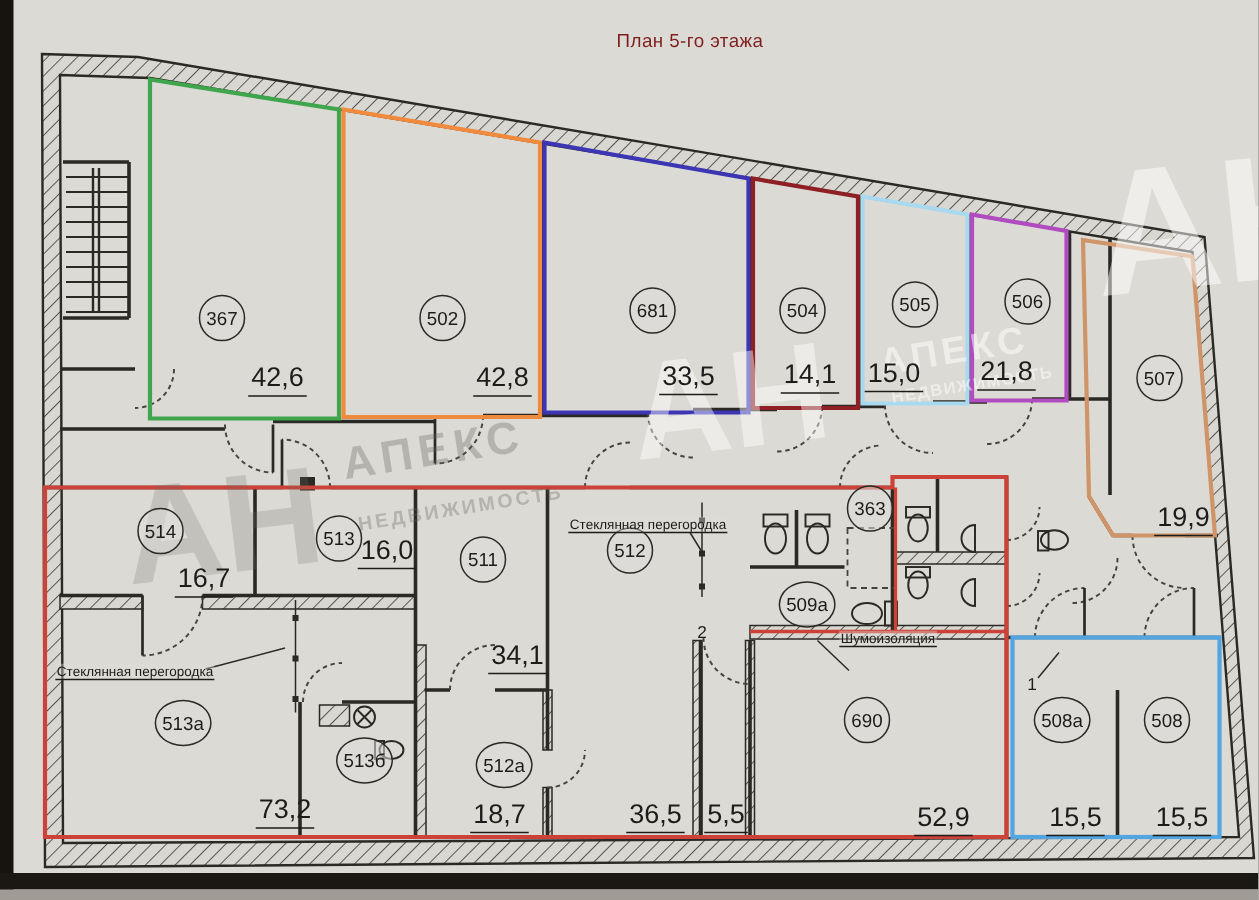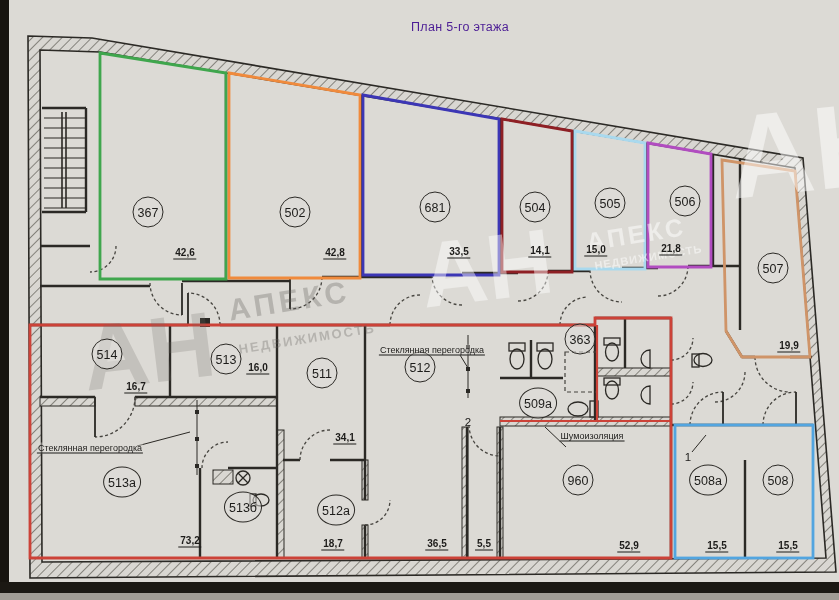--- a/index.html
+++ b/index.html
@@ -3,25 +3,25 @@
 <meta charset="utf-8">
 <style>
   html,body{margin:0;padding:0;background:#8a8680;}
   #stage{position:relative;width:839px;height:600px;overflow:hidden;
          background:#dcdad5;font-family:"Liberation Sans",sans-serif;color:#1d1c1a;}
   #stage .photo-edge-left{position:absolute;left:0;top:0;width:9px;height:600px;background:#17140f;}
   #stage .photo-edge-bottom{position:absolute;left:0;top:582px;width:839px;height:11px;background:#1b1813;}
   #stage .photo-edge-under{position:absolute;left:0;top:593px;width:839px;height:7px;background:#a09c95;}
   svg{position:absolute;left:0;top:0;}
   .lbl{position:absolute;transform:translate(-50%,-50%);white-space:nowrap;}
-  .title{font-size:12.5px;letter-spacing:.3px;color:#4c1d95;}
+  .title{font-size:12.5px;letter-spacing:.3px;color:#7f1d1d;}
   .circ{min-width:31px;height:31px;box-sizing:border-box;border:1.5px solid #2b2925;border-radius:50%;
         display:flex;align-items:center;justify-content:center;font-size:12.5px;padding:0 4px;
         background:rgba(223,221,216,.55);}
-  .area{font-size:10px;border-bottom:1.4px solid #1d1c1a;padding:0 2px 1px;font-weight:bold;}
+  .area{font-size:18px;border-bottom:1.4px solid #1d1c1a;padding:0 2px 1px;}
   .ann{font-size:9px;border-bottom:1px solid #1d1c1a;padding:0 1px 0;background:rgba(223,221,216,.4);}
   .mark{font-size:11.5px;}
   .wm{position:absolute;pointer-events:none;font-weight:bold;line-height:1;}
 </style>
 </head>
 <body>
 
 <div id="stage">
 
   <svg width="839" height="600" viewBox="0 0 839 600">
@@ -158,26 +158,26 @@
   <div class="wm" style="left:594px;top:252px;font-size:11px;color:rgba(255,255,255,.5);transform:rotate(-9deg);letter-spacing:1px;">НЕДВИЖИМОСТЬ</div>
 
   <div class="lbl title" style="left:460px;top:27px">План 5-го этажа</div>
 
   <div class="lbl circ" style="left:148px;top:212px">367</div>
   <div class="lbl circ" style="left:295px;top:212px">502</div>
   <div class="lbl circ" style="left:435px;top:207px">681</div>
   <div class="lbl circ" style="left:535px;top:207px">504</div>
   <div class="lbl circ" style="left:610px;top:203px">505</div>
   <div class="lbl circ" style="left:685px;top:201px">506</div>
-  <div class="lbl circ" style="left:773px;top:268px">507</div>
+  <div class="lbl circ" style="left:773px;top:252px">507</div>
   <div class="lbl circ" style="left:708px;top:480px">508а</div>
   <div class="lbl circ" style="left:778px;top:480px">508</div>
   <div class="lbl circ" style="left:580px;top:339px">363</div>
   <div class="lbl circ" style="left:538px;top:403px">509а</div>
-  <div class="lbl circ" style="left:578px;top:480px">960</div>
+  <div class="lbl circ" style="left:578px;top:480px">690</div>
   <div class="lbl circ" style="left:322px;top:373px">511</div>
   <div class="lbl circ" style="left:420px;top:367px">512</div>
   <div class="lbl circ" style="left:336px;top:510px">512а</div>
   <div class="lbl circ" style="left:226px;top:359px">513</div>
   <div class="lbl circ" style="left:122px;top:482px">513а</div>
   <div class="lbl circ" style="left:243px;top:507px">513б</div>
   <div class="lbl circ" style="left:107px;top:354px">514</div>
 
   <div class="lbl area" style="left:185px;top:253px">42,6</div>
   <div class="lbl area" style="left:335px;top:253px">42,8</div>
@@ -192,17 +192,17 @@
   <div class="lbl area" style="left:345px;top:438px">34,1</div>
   <div class="lbl area" style="left:437px;top:544px">36,5</div>
   <div class="lbl area" style="left:333px;top:544px">18,7</div>
   <div class="lbl area" style="left:258px;top:368px">16,0</div>
   <div class="lbl area" style="left:190px;top:541px">73,2</div>
   <div class="lbl area" style="left:136px;top:387px">16,7</div>
   <div class="lbl area" style="left:484px;top:544px">5,5</div>
 
   <div class="lbl ann" style="left:432px;top:350px">Стеклянная перегородка</div>
   <div class="lbl ann" style="left:90px;top:448px">Стеклянная перегородка</div>
-  <div class="lbl ann" style="left:592px;top:436px">Шумоизоляция</div>
+  <div class="lbl ann" style="left:592px;top:426px">Шумоизоляция</div>
   <div class="lbl mark" style="left:468px;top:422px">2</div>
   <div class="lbl mark" style="left:688px;top:457px">1</div>
 
 </div>
 
 </body></html>

